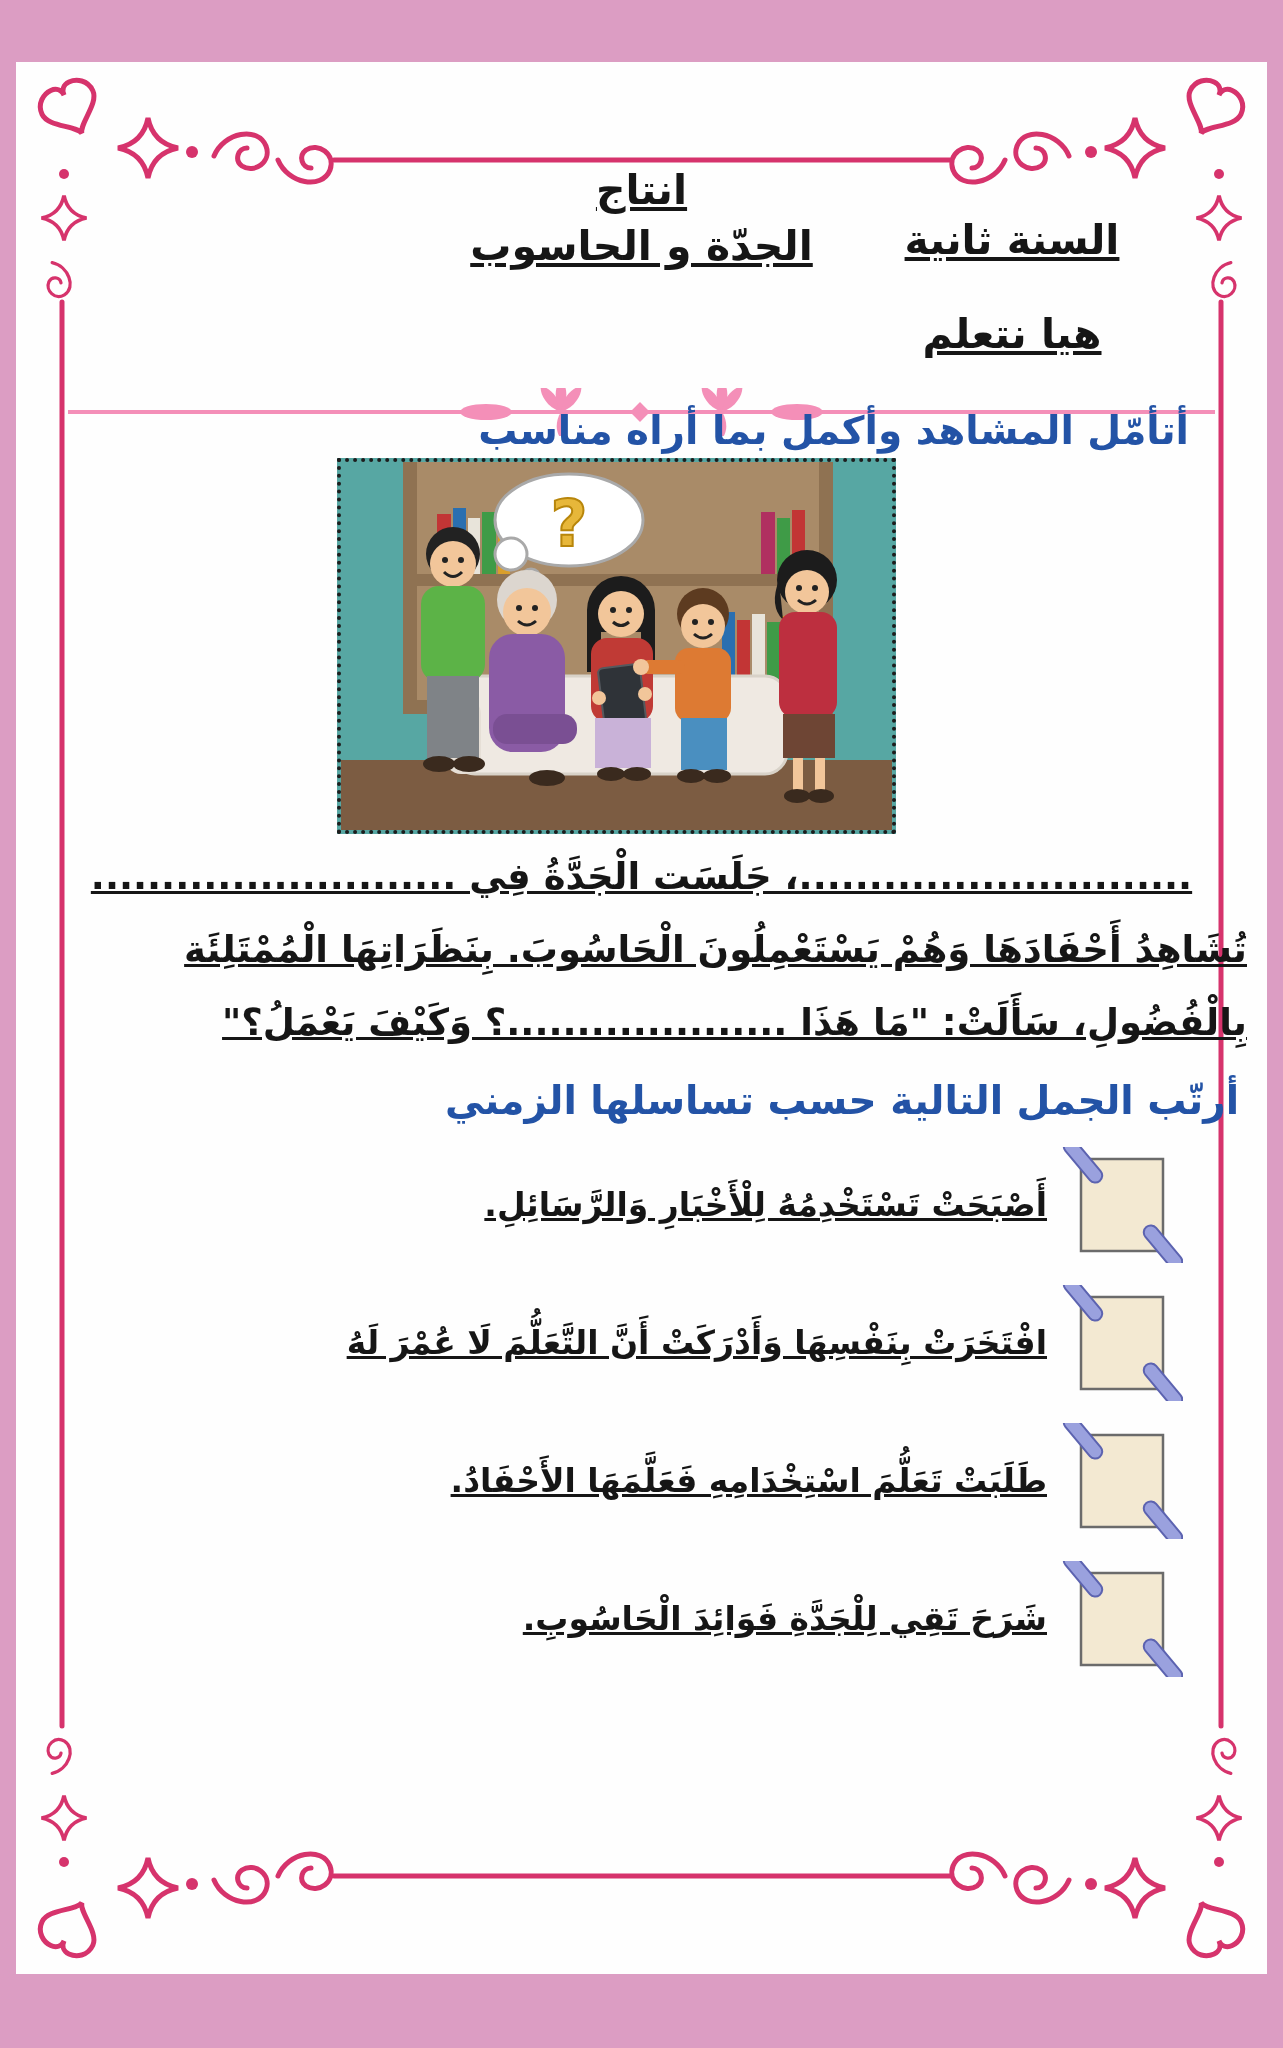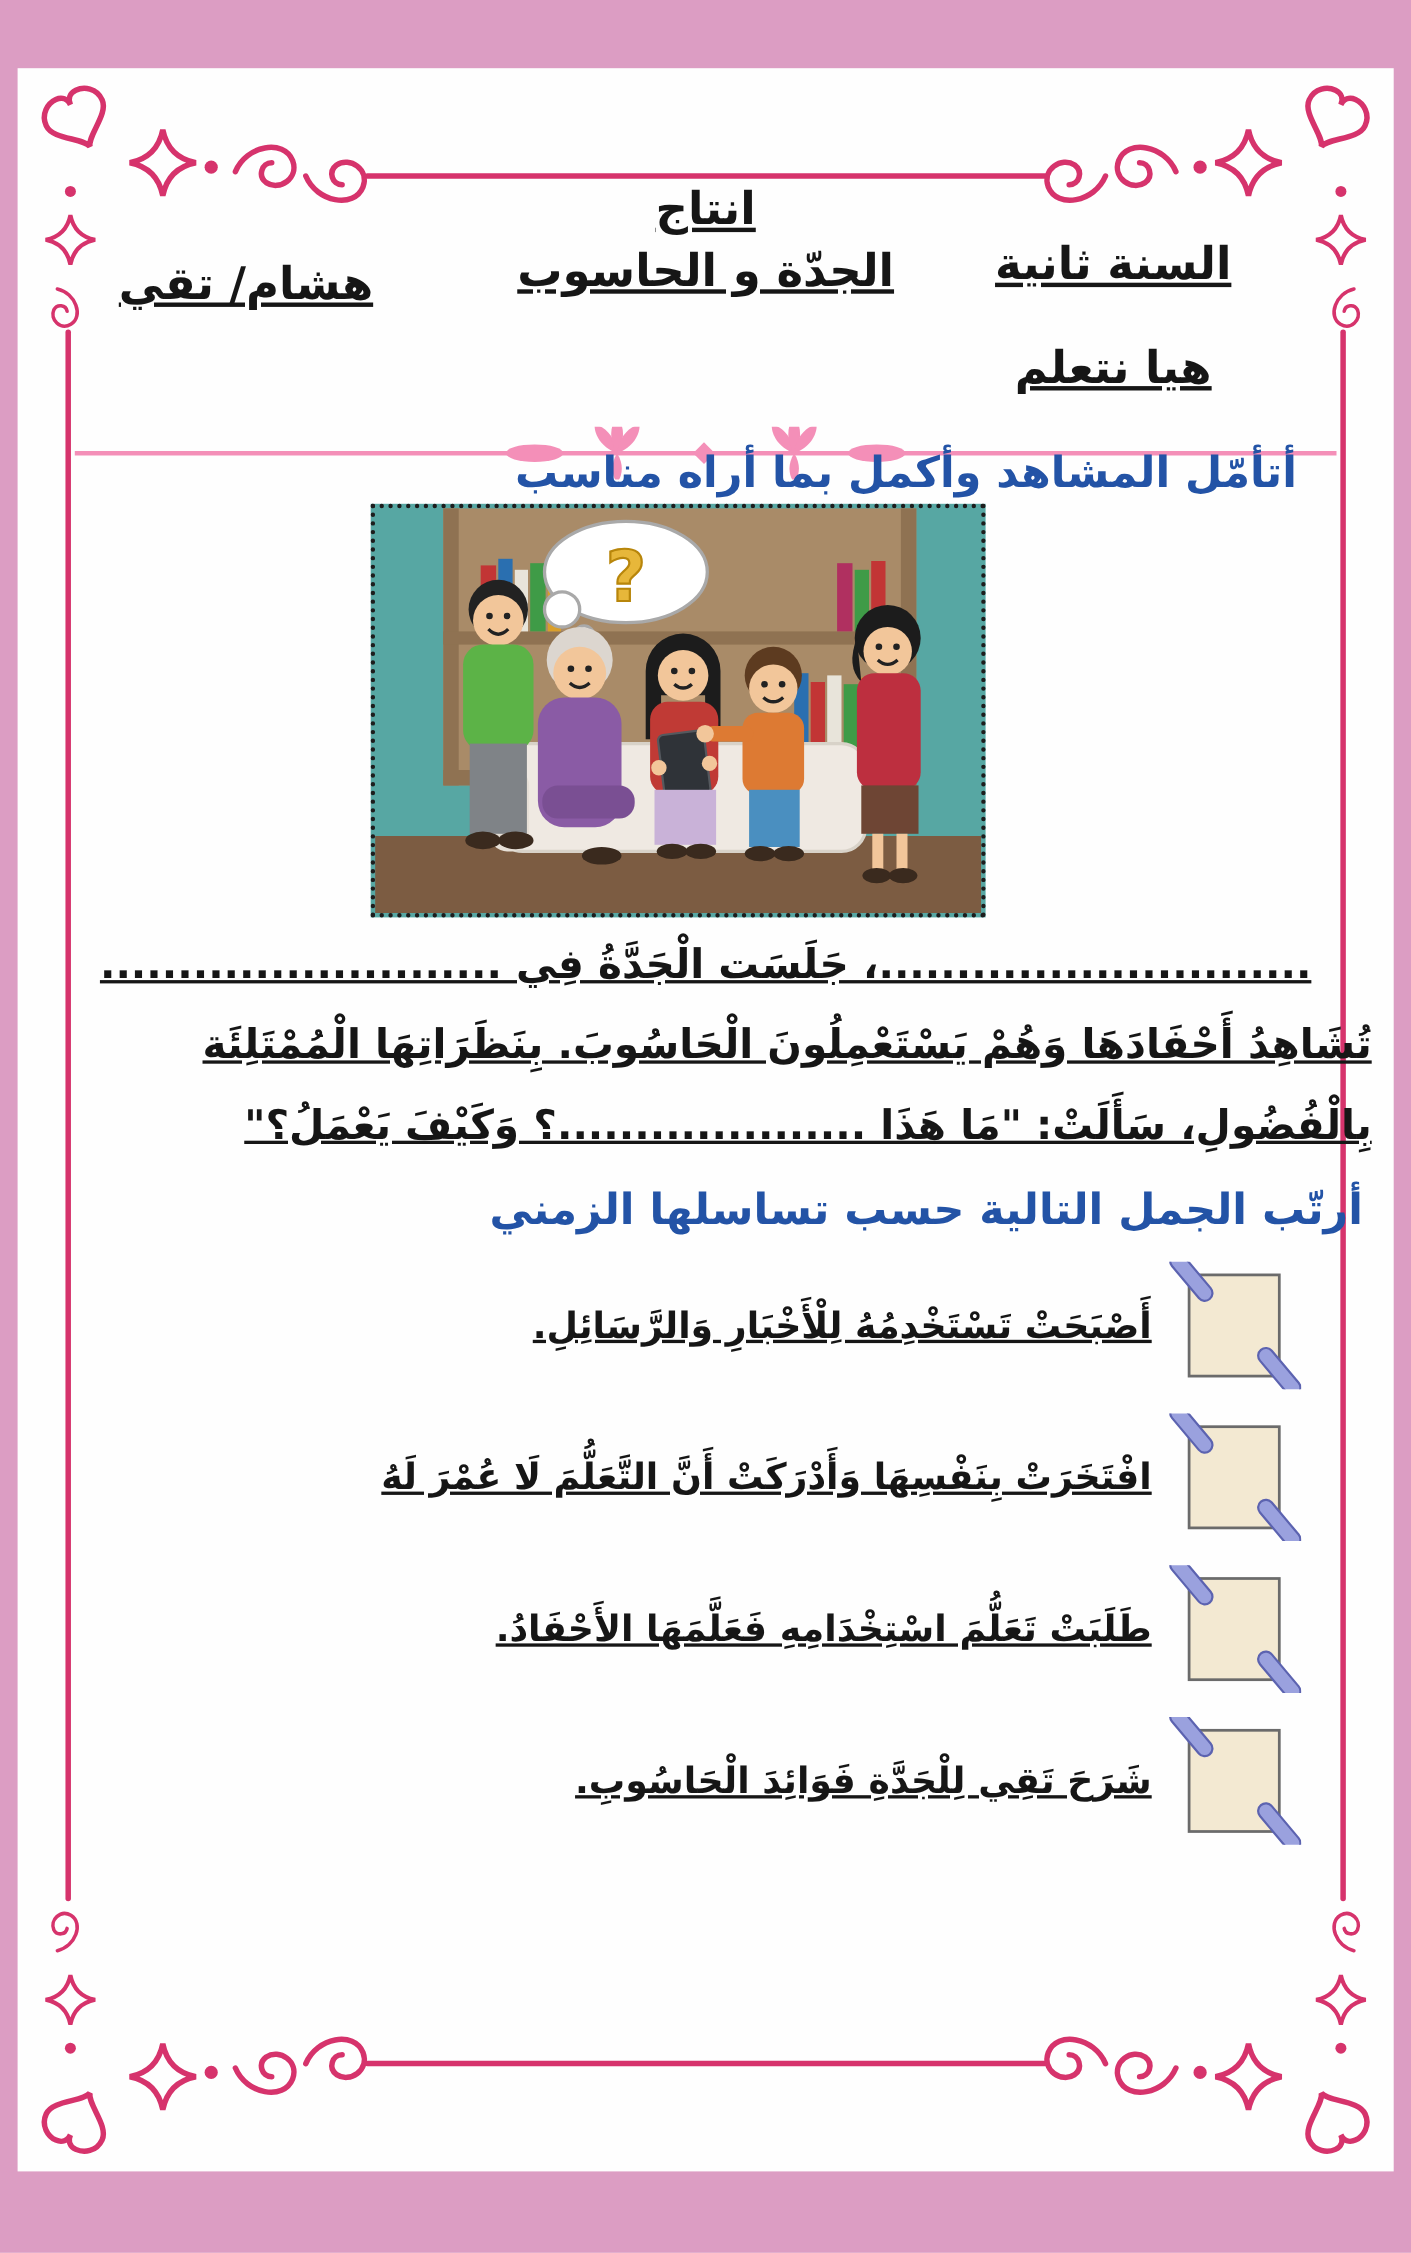--- a/index.html
+++ b/index.html
@@ -7,21 +7,21 @@
   .canvas{position:relative;width:1283px;height:2048px;background:#dc9dc3;overflow:hidden;}
   .sheet{position:absolute;left:16px;top:62px;width:1251px;height:1912px;background:#fefefe;direction:rtl;overflow:hidden;}
   .frame{position:absolute;left:0;top:0;pointer-events:none;}
   .ar{font-weight:bold;color:#161616;text-decoration:underline;}
   .header-right{position:absolute;top:122px;right:100px;width:310px;text-align:center;font-size:41px;line-height:54px;margin-top:29px;}
   .header-right .motto{margin-top:40px;}
   .header-center{position:absolute;top:100px;left:50%;transform:translateX(-50%);text-align:center;font-size:41px;line-height:56px;white-space:nowrap;}
   .header-left{position:absolute;top:172px;left:92px;font-size:41px;white-space:nowrap;}
   .divider{position:absolute;top:326px;left:0;}
   .blue-heading{position:absolute;color:#2353a6;font-weight:bold;font-size:39px;white-space:nowrap;}
-  .h1{top:346px;right:88px;}
+  .h1{top:346px;right:78px;}
   .h2{top:1016px;right:28px;}
   .scene-box{position:absolute;left:321px;top:396px;width:551px;height:368px;border:4px dotted #1d1d1d;box-sizing:content-box;background:#57a7a3;}
   .para{position:absolute;top:778px;left:6px;right:6px;font-size:37px;line-height:73px;white-space:nowrap;overflow:hidden;}
   .para .l1{text-align:center;}
   .para .l2,.para .l3{padding-right:14px;}
   .srow{position:absolute;right:84px;left:20px;height:110px;display:flex;align-items:center;gap:14px;}
   .srow .sent{font-size:33px;line-height:1.9;white-space:nowrap;}
   .r1{top:1088px;} .r2{top:1226px;} .r3{top:1364px;} .r4{top:1502px;}
   .obox{flex:0 0 auto;}
 </style>
@@ -60,21 +60,20 @@
     </svg>
 
     <div class="header-right ar">
       <div>السنة ثانية</div>
       <div class="motto">هيا نتعلم</div>
     </div>
     <div class="header-center ar">
       <div>انتاج</div>
       <div>الجدّة و الحاسوب</div>
     </div>
-    <div class="header-left ar">هشام/ تقي</div>
 
     <svg class="divider" width="1251" height="48" viewBox="0 0 1251 48">
       <defs>
         <path id="petal" d="M0,0 C-9,-14 -5,-28 0,-33 C5,-28 9,-14 0,0 Z"></path>
         <g id="bud" fill="#f48fb8">
           <use href="#petal" transform="rotate(-38)"></use>
           <use href="#petal"></use>
           <use href="#petal" transform="rotate(38)"></use>
           <use href="#petal" transform="rotate(180) scale(0.8)"></use>
         </g>

